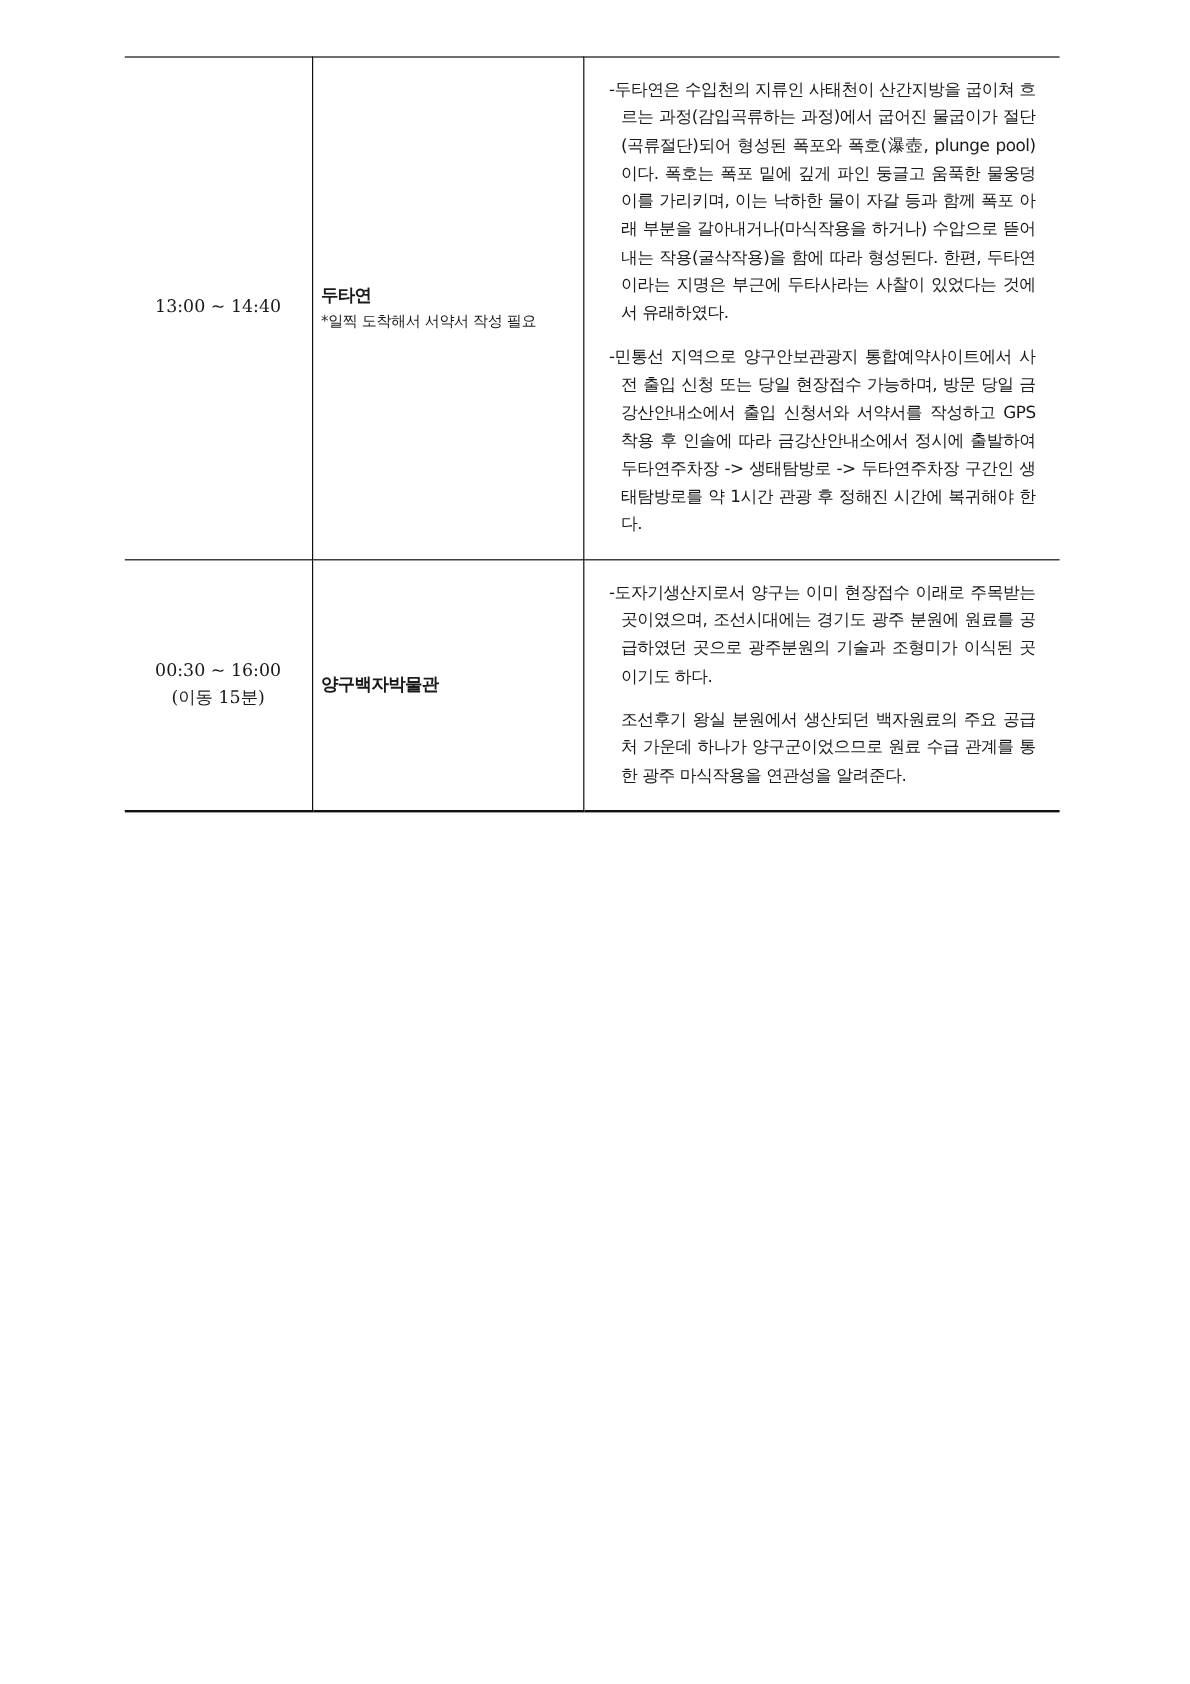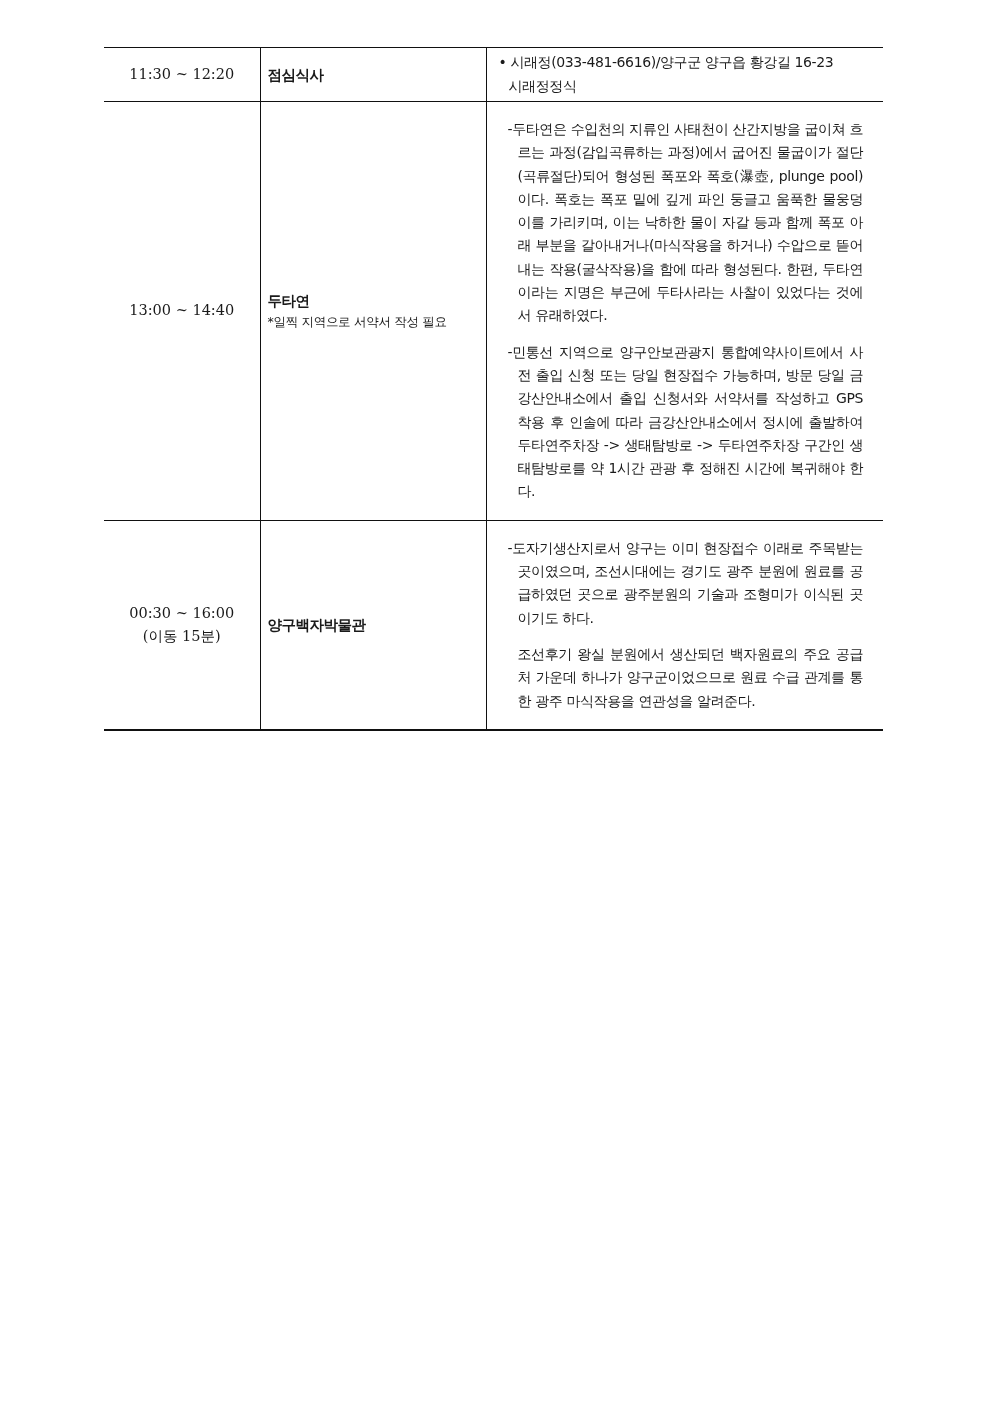--- a/index.html
+++ b/index.html
@@ -82,40 +82,28 @@
 </head>
 <body>
 
 <table class="schedule-table">
   <colgroup>
     <col class="col-time">
     <col class="col-title">
     <col class="col-desc">
   </colgroup>
   <tbody>
-    <tr class="row-lunch">
-      <td class="time">
-        <div>11:30 ~ 12:20</div>
-      </td>
-      <td class="title">
-        <div class="title-main">점심식사</div>
-      </td>
-      <td class="desc">
-        <div class="bullet-line">• 시래정(033-481-6616)/양구군 양구읍 황강길 16-23</div>
-        <div style="padding-left:14px;">시래정정식</div>
-      </td>
-    </tr>
 
     <tr class="row-dutayeon">
       <td class="time">
         <div>13:00 ~ 14:40</div>
       </td>
       <td class="title">
         <div class="title-main">두타연</div>
-        <div class="title-note">*일찍 지역으로 서약서 작성 필요</div>
+        <div class="title-note">*일찍 도착해서 서약서 작성 필요</div>
       </td>
       <td class="desc">
         <p class="desc-para">-두타연은 수입천의 지류인 사태천이 산간지방을 굽이쳐 흐르는 과정(감입곡류하는 과정)에서 굽어진 물굽이가 절단(곡류절단)되어 형성된 폭포와 폭호(瀑壺, plunge pool)이다. 폭호는 폭포 밑에 깊게 파인 둥글고 움푹한 물웅덩이를 가리키며, 이는 낙하한 물이 자갈 등과 함께 폭포 아래 부분을 갈아내거나(마식작용을 하거나) 수압으로 뜯어내는 작용(굴삭작용)을 함에 따라 형성된다. 한편, 두타연이라는 지명은 부근에 두타사라는 사찰이 있었다는 것에서 유래하였다.</p>
         <p class="desc-para">-민통선 지역으로 양구안보관광지 통합예약사이트에서 사전 출입 신청 또는 당일 현장접수 가능하며, 방문 당일 금강산안내소에서 출입 신청서와 서약서를 작성하고 GPS 착용 후 인솔에 따라 금강산안내소에서 정시에 출발하여 두타연주차장 -&gt; 생태탐방로 -&gt; 두타연주차장 구간인 생태탐방로를 약 1시간 관광 후 정해진 시간에 복귀해야 한다.</p>
       </td>
     </tr>
 
     <tr class="row-museum">
       <td class="time">
         <div>00:30 ~ 16:00</div>

